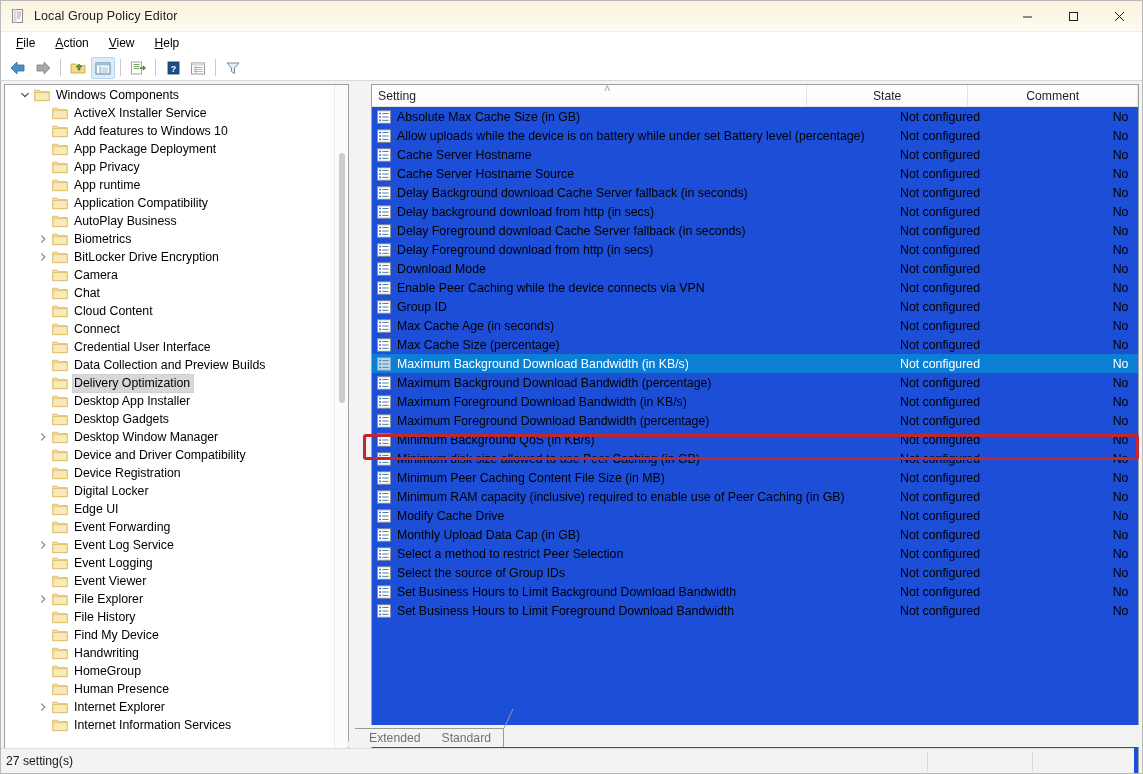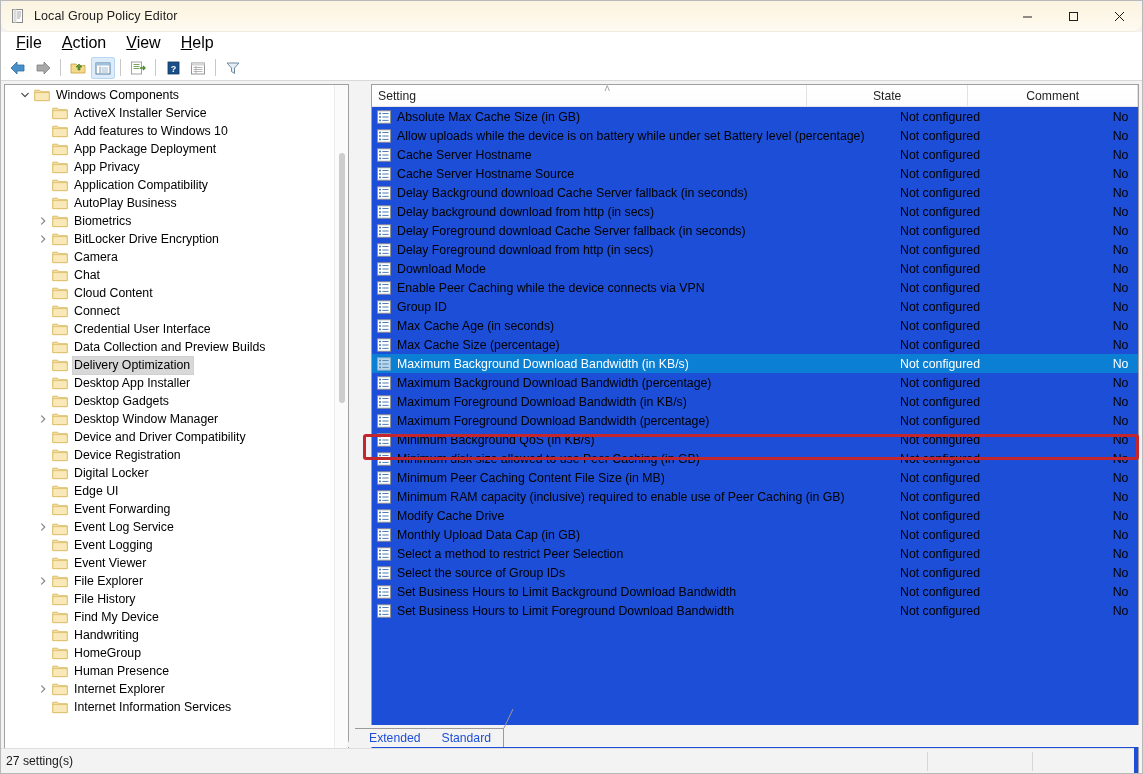--- a/index.html
+++ b/index.html
@@ -20,21 +20,20 @@
   }
 
   
   #titlebar {
     position: relative;
     height: 31px;
     background: linear-gradient(to bottom, #fbf3e0 0%, #fdf7e8 55%, #fefbf3 100%);
     display: flex;
     align-items: center;
     border-bottom: 1px solid #f2eadb;
-    border-radius: 9px;
   }
   #title-icon {
     width: 16px; height: 16px;
     margin-left: 9px; margin-right: 8px;
     flex: 0 0 auto;
     position: relative;
   }
   #title-text {
     font-size: 12.5px;
     color: #1c1c1c;
@@ -51,21 +50,21 @@
   #menubar {
     height: 23px;
     background: #ffffff;
     display: flex;
     align-items: center;
     padding-left: 5px;
     border-bottom: 1px solid #ffffff;
   }
   .menu-item {
     padding: 3px 10px 4px 10px;
-    font-size: 16px;
+    font-size: 12px;
     color: #000;
     cursor: default;
   }
   .menu-item u { text-decoration: underline; }
 
   
   #toolbar {
     height: 26px;
     background: #ffffff;
     display: flex;
@@ -272,21 +271,21 @@
     background: #f3f3f3;
     display: flex;
     align-items: flex-end;
     padding-left: 6px;
   }
   .tab {
     position: relative;
     height: 19px;
     padding: 0 12px 0 14px;
     font-size: 12.2px;
-    color: #1d4ed8;
+    color: #737373;
     display: flex;
     align-items: center;
     background: #f3f3f3;
     border-top: 1px solid #9a9a9a;
     border-right: 1px solid #9a9a9a;
     margin-left: -6px;
     transform: skewX(0deg);
   }
   .tab::before {
     content: "";
@@ -473,20 +472,28 @@
                 <path d="M0.8 4.6 L15.2 4.6 L15.2 12.6 L0.8 12.6 Z" fill="#fae9b8" stroke="#d9b95f" stroke-width="0.7"></path>
               </svg></span>
             <span class="tree-label">App Privacy</span>
           </div>
           <div class="tree-row" style="padding-left: 28px;">
             <span class="tw"></span>
             <span class="folder"><svg width="16" height="14" viewBox="0 0 16 14">
                 <path d="M0.8 2.2 L5.6 2.2 L6.9 3.7 L15.2 3.7 L15.2 12.6 L0.8 12.6 Z" fill="#f6de9e" stroke="#d9b95f" stroke-width="0.9"></path>
                 <path d="M0.8 4.6 L15.2 4.6 L15.2 12.6 L0.8 12.6 Z" fill="#fae9b8" stroke="#d9b95f" stroke-width="0.7"></path>
               </svg></span>
+            <span class="tree-label">App runtime</span>
+          </div>
+          <div class="tree-row" style="padding-left: 28px;">
+            <span class="tw"></span>
+            <span class="folder"><svg width="16" height="14" viewBox="0 0 16 14">
+                <path d="M0.8 2.2 L5.6 2.2 L6.9 3.7 L15.2 3.7 L15.2 12.6 L0.8 12.6 Z" fill="#f6de9e" stroke="#d9b95f" stroke-width="0.9"></path>
+                <path d="M0.8 4.6 L15.2 4.6 L15.2 12.6 L0.8 12.6 Z" fill="#fae9b8" stroke="#d9b95f" stroke-width="0.7"></path>
+              </svg></span>
             <span class="tree-label">Application Compatibility</span>
           </div>
           <div class="tree-row" style="padding-left: 28px;">
             <span class="tw"></span>
             <span class="folder"><svg width="16" height="14" viewBox="0 0 16 14">
                 <path d="M0.8 2.2 L5.6 2.2 L6.9 3.7 L15.2 3.7 L15.2 12.6 L0.8 12.6 Z" fill="#f6de9e" stroke="#d9b95f" stroke-width="0.9"></path>
                 <path d="M0.8 4.6 L15.2 4.6 L15.2 12.6 L0.8 12.6 Z" fill="#fae9b8" stroke="#d9b95f" stroke-width="0.7"></path>
               </svg></span>
             <span class="tree-label">AutoPlay Business</span>
           </div>

